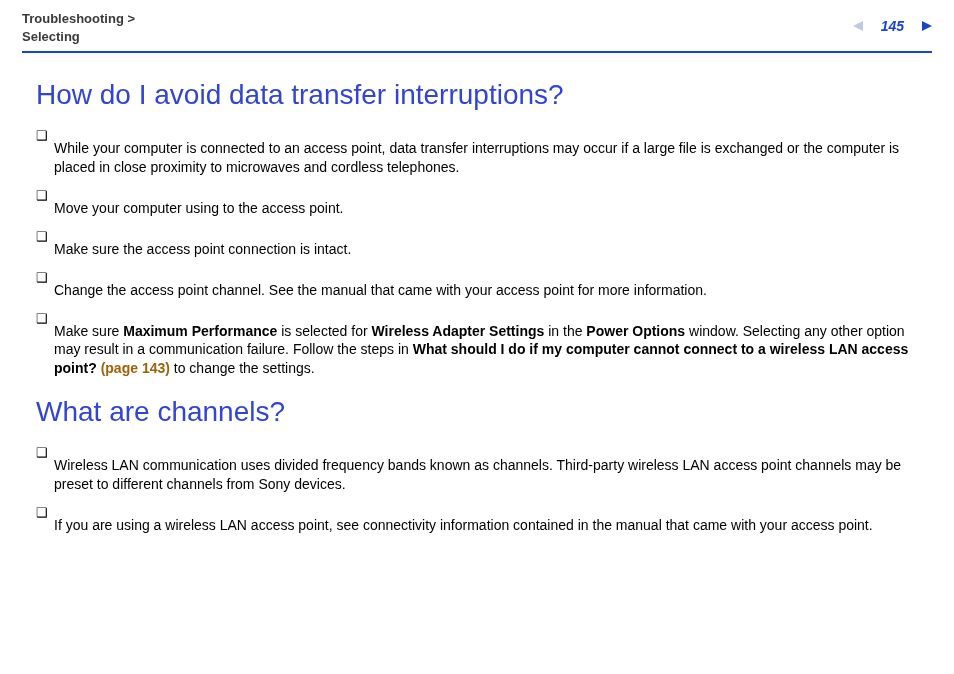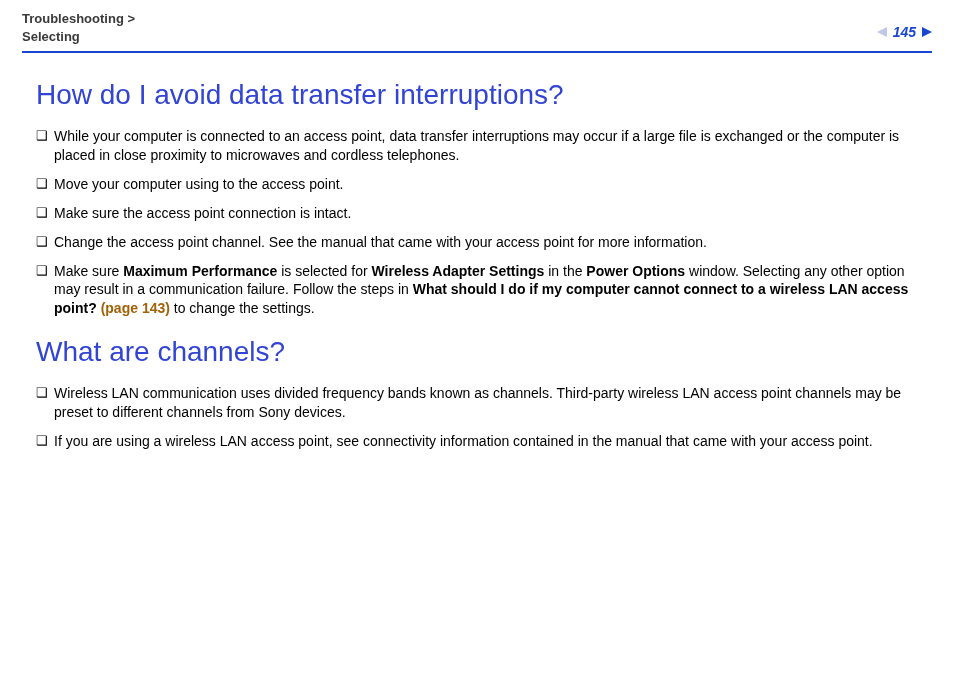--- a/index.html
+++ b/index.html
@@ -1,32 +1,32 @@
 <!DOCTYPE html>
 <html><head>
 <meta charset="utf-8">
 <style>
   * { box-sizing: border-box; margin: 0; padding: 0; }
   html, body { width: 954px; height: 674px; background: #fff; font-family: Arial, Helvetica, sans-serif; color: #000; }
   .page { position: relative; width: 954px; height: 538px; padding: 10px 22px 16px 22px; }
   .header { display: flex; justify-content: space-between; align-items: flex-start; padding-bottom: 6px; }
   .breadcrumb { font-size: 13px; font-weight: bold; color: #3a3a3a; line-height: 1.35; }
-  .pagenum-wrap { display: flex; align-items: center; gap: 6px; margin-top: 14px; }
+  .pagenum-wrap { display: flex; align-items: center; gap: 18px; margin-top: 8px; }
   .pagenum { color: #1846d0; font-weight: bold; font-style: italic; font-size: 14px; }
   .arrow { width: 0; height: 0; }
   .arrow-left { border-top: 5px solid transparent; border-bottom: 5px solid transparent; border-right: 10px solid #bfc8e6; }
   .arrow-right { border-top: 5px solid transparent; border-bottom: 5px solid transparent; border-left: 10px solid #1846d0; }
   .rule { border: none; border-top: 2px solid #1846d0; margin: 0 0 26px 0; }
   .content { padding: 0 14px; }
   .qheading { color: #3244d4; font-size: 28px; font-weight: normal; margin: 0 0 16px 0; }
   .qheading.later { margin-top: 18px; }
   ul.bulleted { list-style: none; padding: 0; margin: 0 0 0 0; }
   ul.bulleted li { display: flex; align-items: flex-start; font-size: 14px; line-height: 1.35; margin-bottom: 10px; }
   .bullet { flex: 0 0 18px; font-size: 13px; line-height: 1.2; margin-top: 1px; }
-  .btext { flex: 1; }
+  .btext { flex: 1; margin-top: 12px; }
   .para { font-size: 14px; line-height: 1.35; }
   .bold { font-weight: bold; }
   .link { color: #a16207; font-weight: bold; }
 </style>
 </head>
 <body>
 
 <div class="page">
 
   <div class="header">

